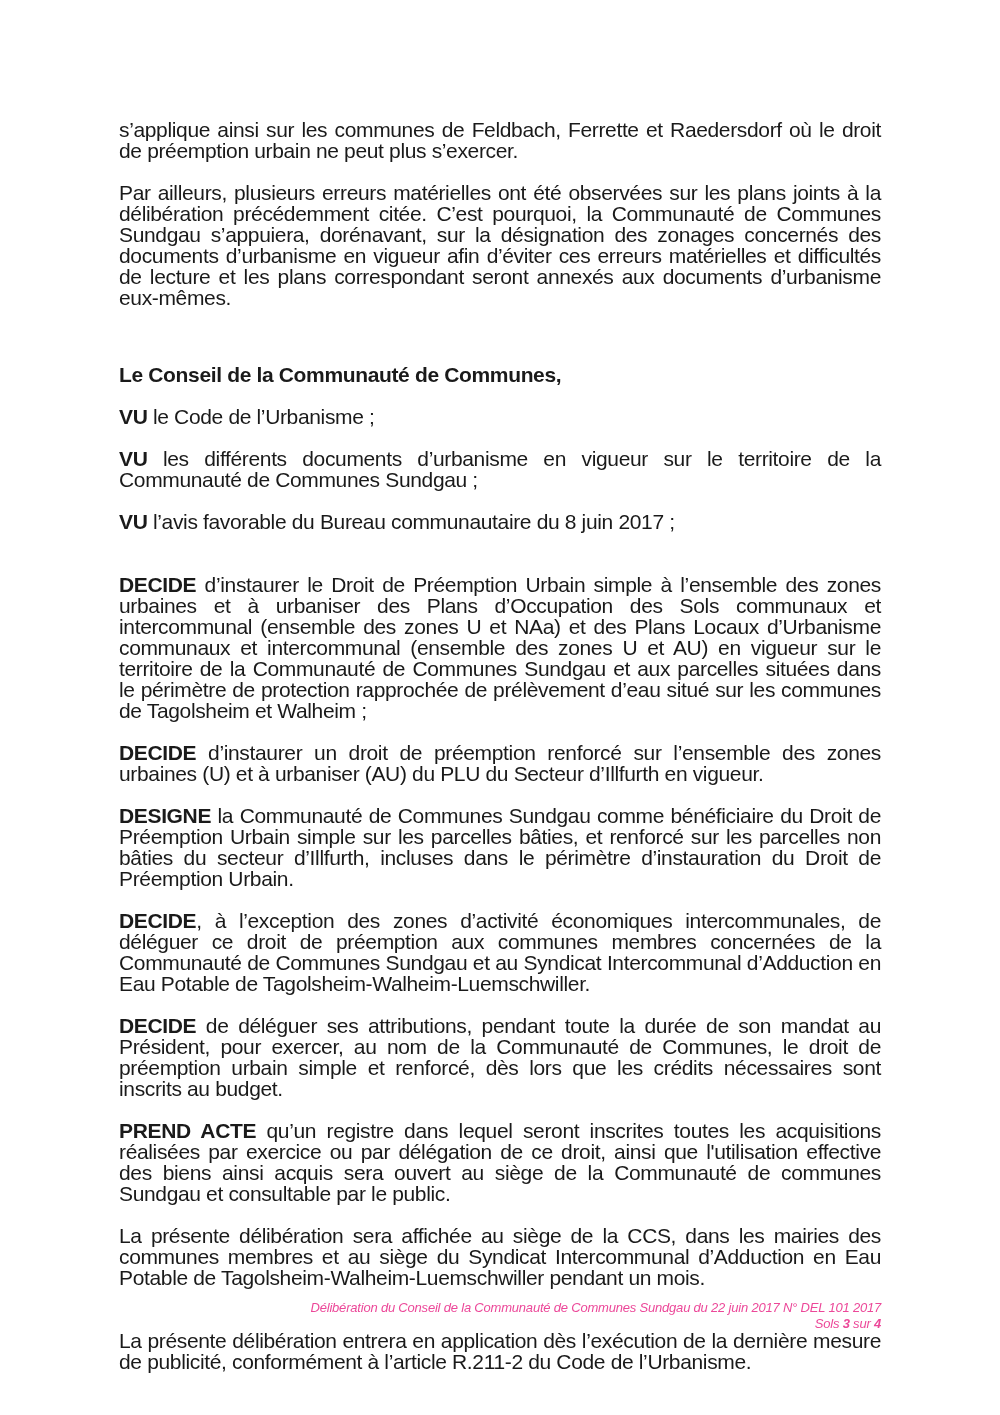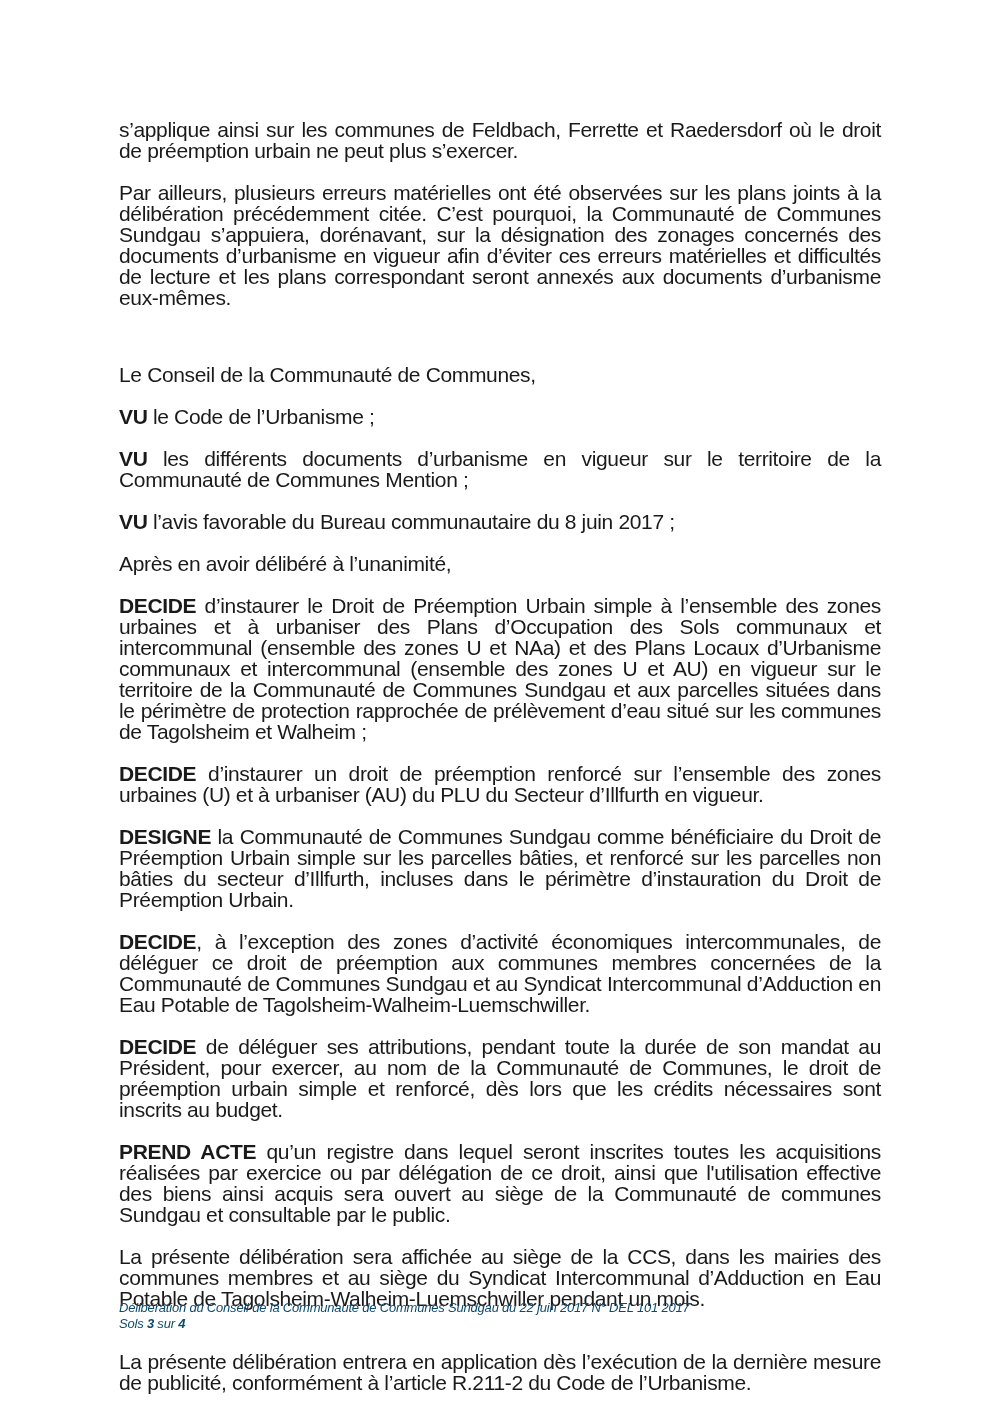--- a/index.html
+++ b/index.html
@@ -25,31 +25,32 @@
     font-size: 21px;
     line-height: 21px;
     text-align: justify;
     margin: 0;
     letter-spacing: -0.35px;
     word-spacing: 0px;
   }
   .para.last-left { text-align: justify; text-align-last: left; }
   .gap { height: 21px; }
   .gap2 { height: 35px; }
-  .bold { font-weight: normal; }
+  .bold { font-weight: bold; }
   .kw { font-weight: bold; }
   .footer {
     position: absolute;
     left: 119px;
     width: 762px;
     top: 1300px;
+    text-align: right;
     font-style: italic;
     font-size: 13px;
     line-height: 16px;
-    color: #0c4a6e;
+    color: #ec4899;
     letter-spacing: -0.2px;
   }
   .footer .b { font-weight: bold; }
 </style>
 </head>
 <body>
 
 <div class="page">
 
   <p class="para last-left">s’applique ainsi sur les communes de Feldbach, Ferrette et Raedersdorf où le droit de préemption urbain ne peut plus s’exercer.</p>
@@ -57,26 +58,25 @@
   <p class="para last-left">Par ailleurs, plusieurs erreurs matérielles ont été observées sur les plans joints à la délibération précédemment citée. C’est pourquoi, la Communauté de Communes Sundgau s’appuiera, dorénavant, sur la désignation des zonages concernés des documents d’urbanisme en vigueur afin d’éviter ces erreurs matérielles et difficultés de lecture et les plans correspondant seront annexés aux documents d’urbanisme eux-mêmes.</p>
 
   <div class="gap2"></div>
   <div class="gap"></div>
 
   <p class="para bold">Le Conseil de la Communauté de Communes,</p>
   <div class="gap"></div>
 
   <p class="para last-left"><span class="kw">VU</span><span> le Code de l’Urbanisme ;</span></p>
   <div class="gap"></div>
-  <p class="para last-left"><span class="kw">VU</span><span> les différents documents d’urbanisme en vigueur sur le territoire de la Communauté de Communes Mention ;</span></p>
+  <p class="para last-left"><span class="kw">VU</span><span> les différents documents d’urbanisme en vigueur sur le territoire de la Communauté de Communes Sundgau ;</span></p>
   <div class="gap"></div>
   <p class="para last-left"><span class="kw">VU</span><span> l’avis favorable du Bureau communautaire du 8 juin 2017 ;</span></p>
   <div class="gap"></div>
 
-  <p class="para bold">Après en avoir délibéré à l’unanimité,</p>
   <div class="gap"></div>
 
   <p class="para last-left"><span class="kw">DECIDE</span><span> d’instaurer le Droit de Préemption Urbain simple à l’ensemble des zones urbaines et à urbaniser des Plans d’Occupation des Sols communaux et intercommunal (ensemble des zones U et NAa) et des Plans Locaux d’Urbanisme communaux et intercommunal (ensemble des zones U et AU) en vigueur sur le territoire de la Communauté de Communes Sundgau et aux parcelles situées dans le périmètre de protection rapprochée de prélèvement d’eau situé sur les communes de Tagolsheim et Walheim ;</span></p>
   <div class="gap"></div>
   <p class="para last-left"><span class="kw">DECIDE</span><span> d’instaurer un droit de préemption renforcé sur l’ensemble des zones urbaines (U) et à urbaniser (AU) du PLU du Secteur d’Illfurth en vigueur.</span></p>
   <div class="gap"></div>
   <p class="para last-left"><span class="kw">DESIGNE</span><span> la Communauté de Communes Sundgau comme bénéficiaire du Droit de Préemption Urbain simple sur les parcelles bâties, et renforcé sur les parcelles non bâties du secteur d’Illfurth, incluses dans le périmètre d’instauration du Droit de Préemption Urbain.</span></p>
   <div class="gap"></div>
   <p class="para last-left"><span class="kw">DECIDE</span><span>, à l’exception des zones d’activité économiques intercommunales, de déléguer ce droit de préemption aux communes membres concernées de la Communauté de Communes Sundgau et au Syndicat Intercommunal d’Adduction en Eau Potable de Tagolsheim-Walheim-Luemschwiller.</span></p>
   <div class="gap"></div>

